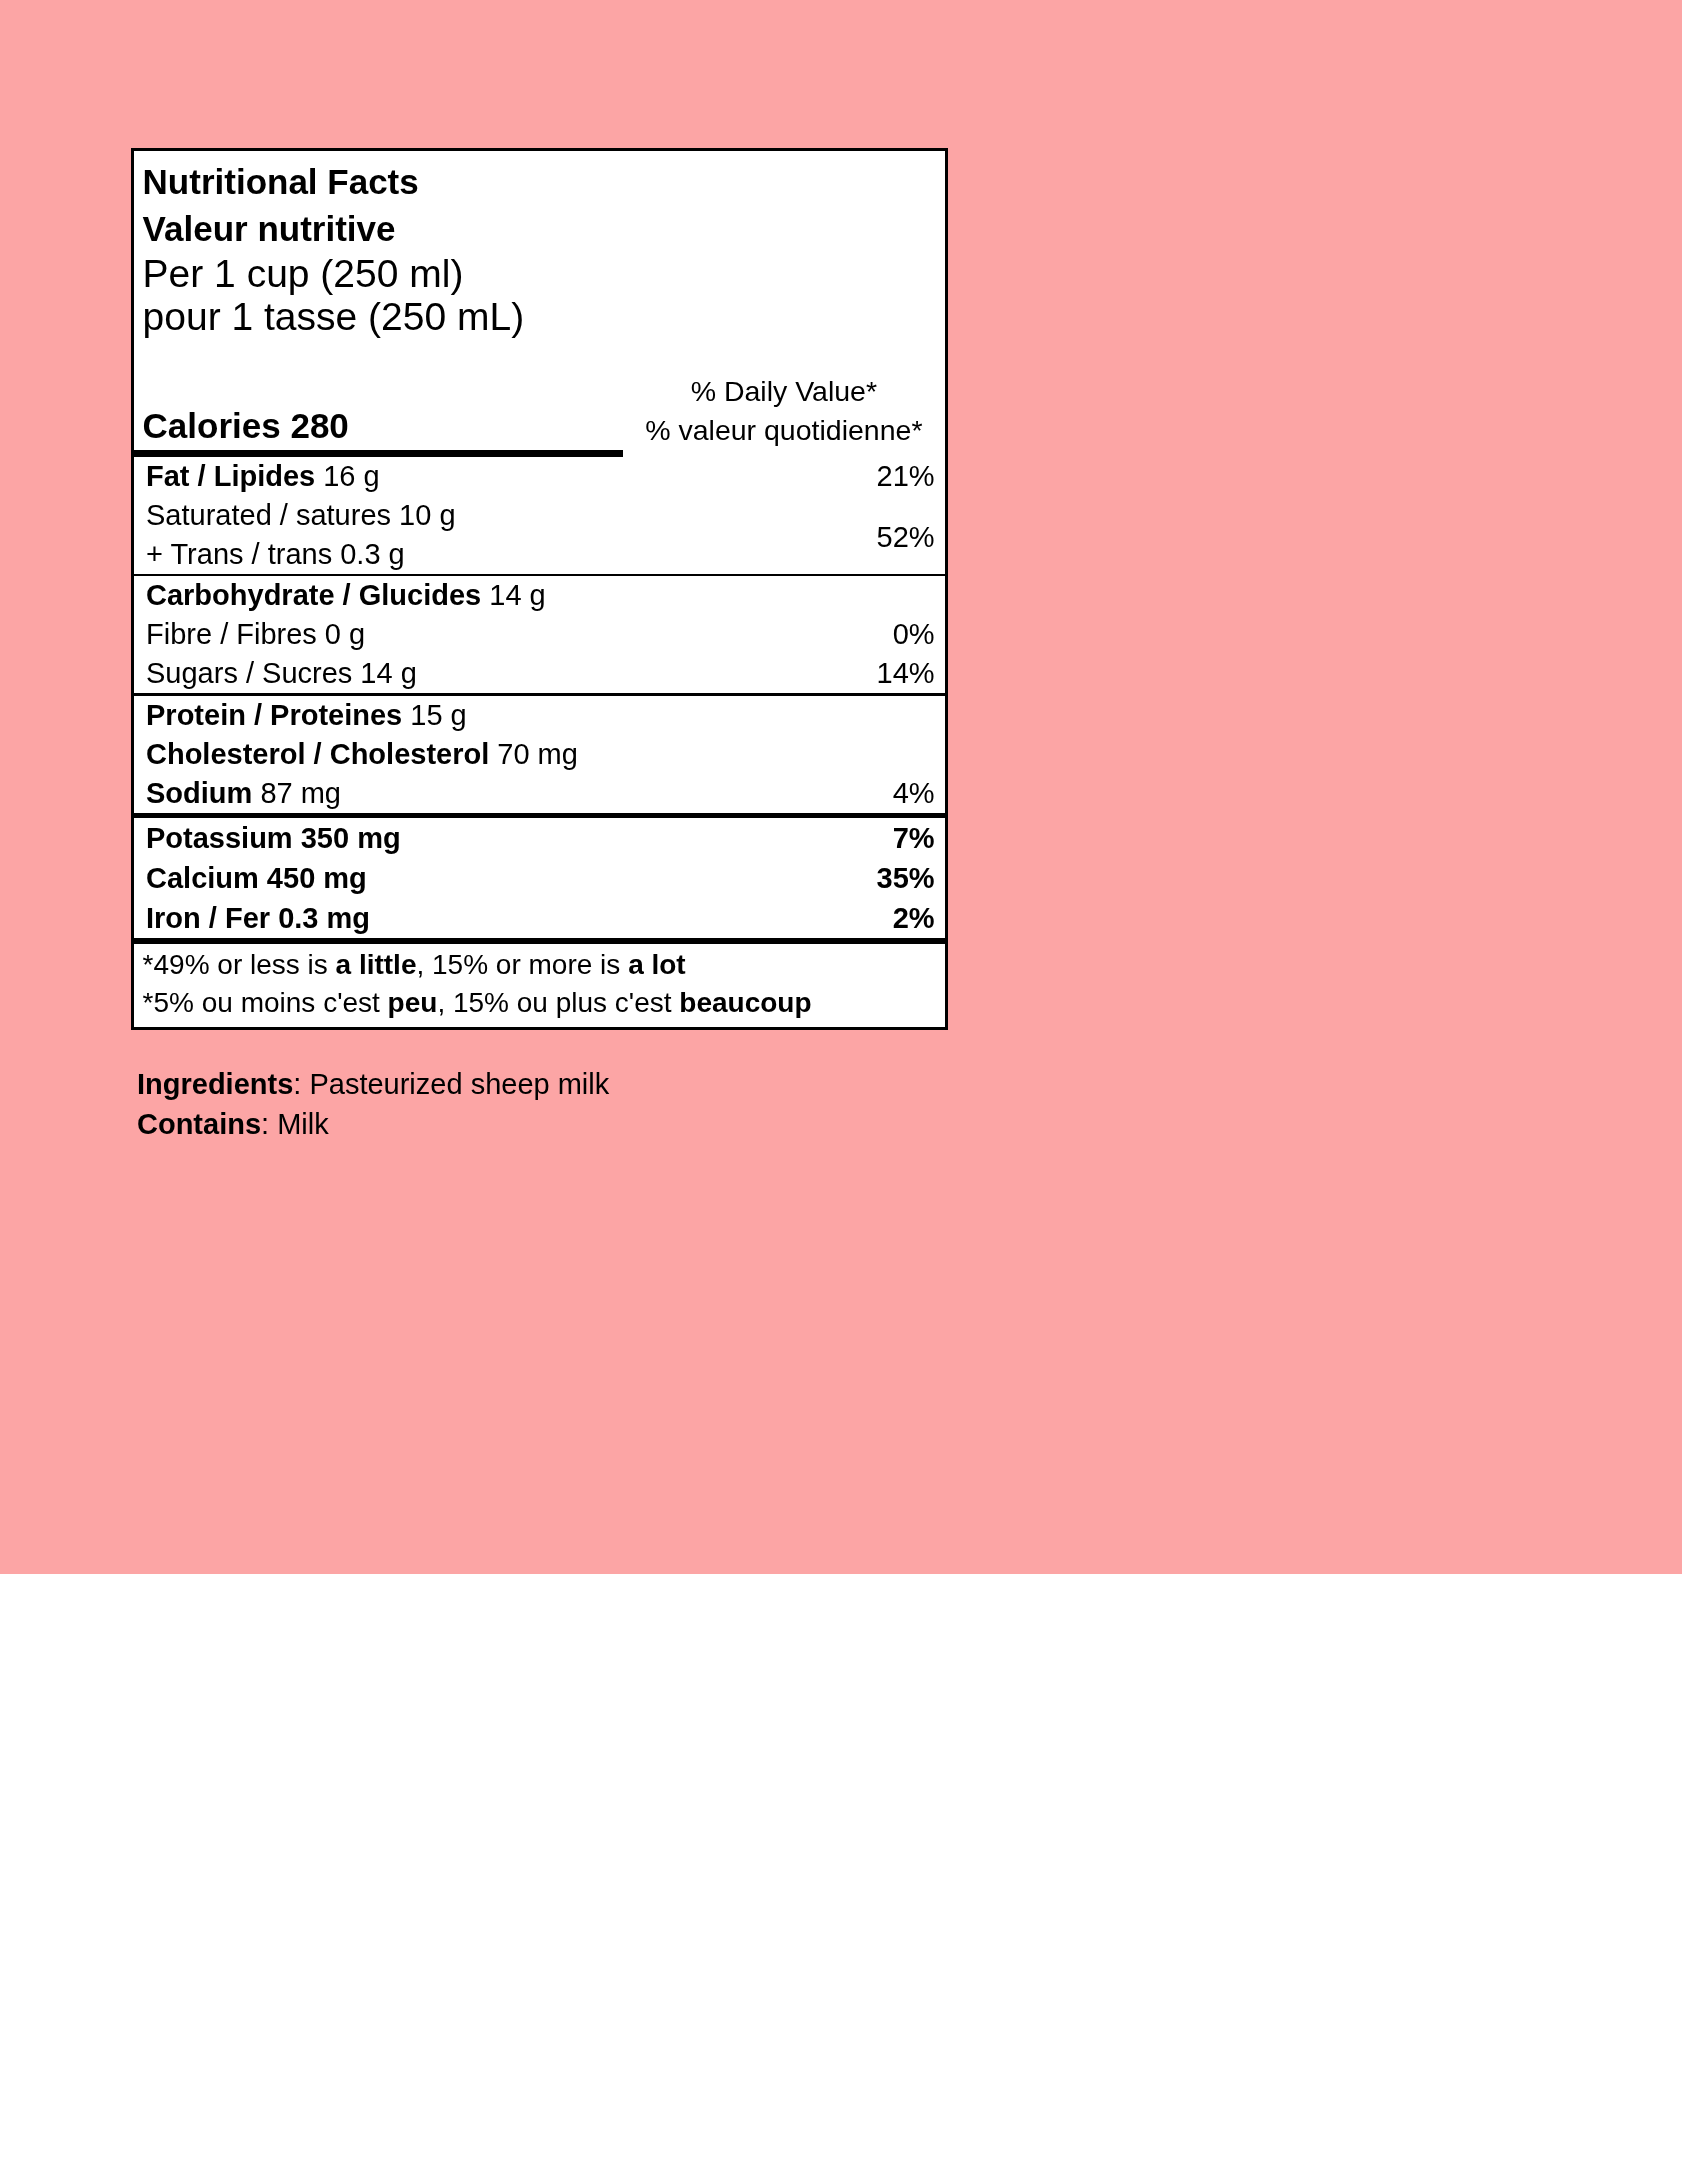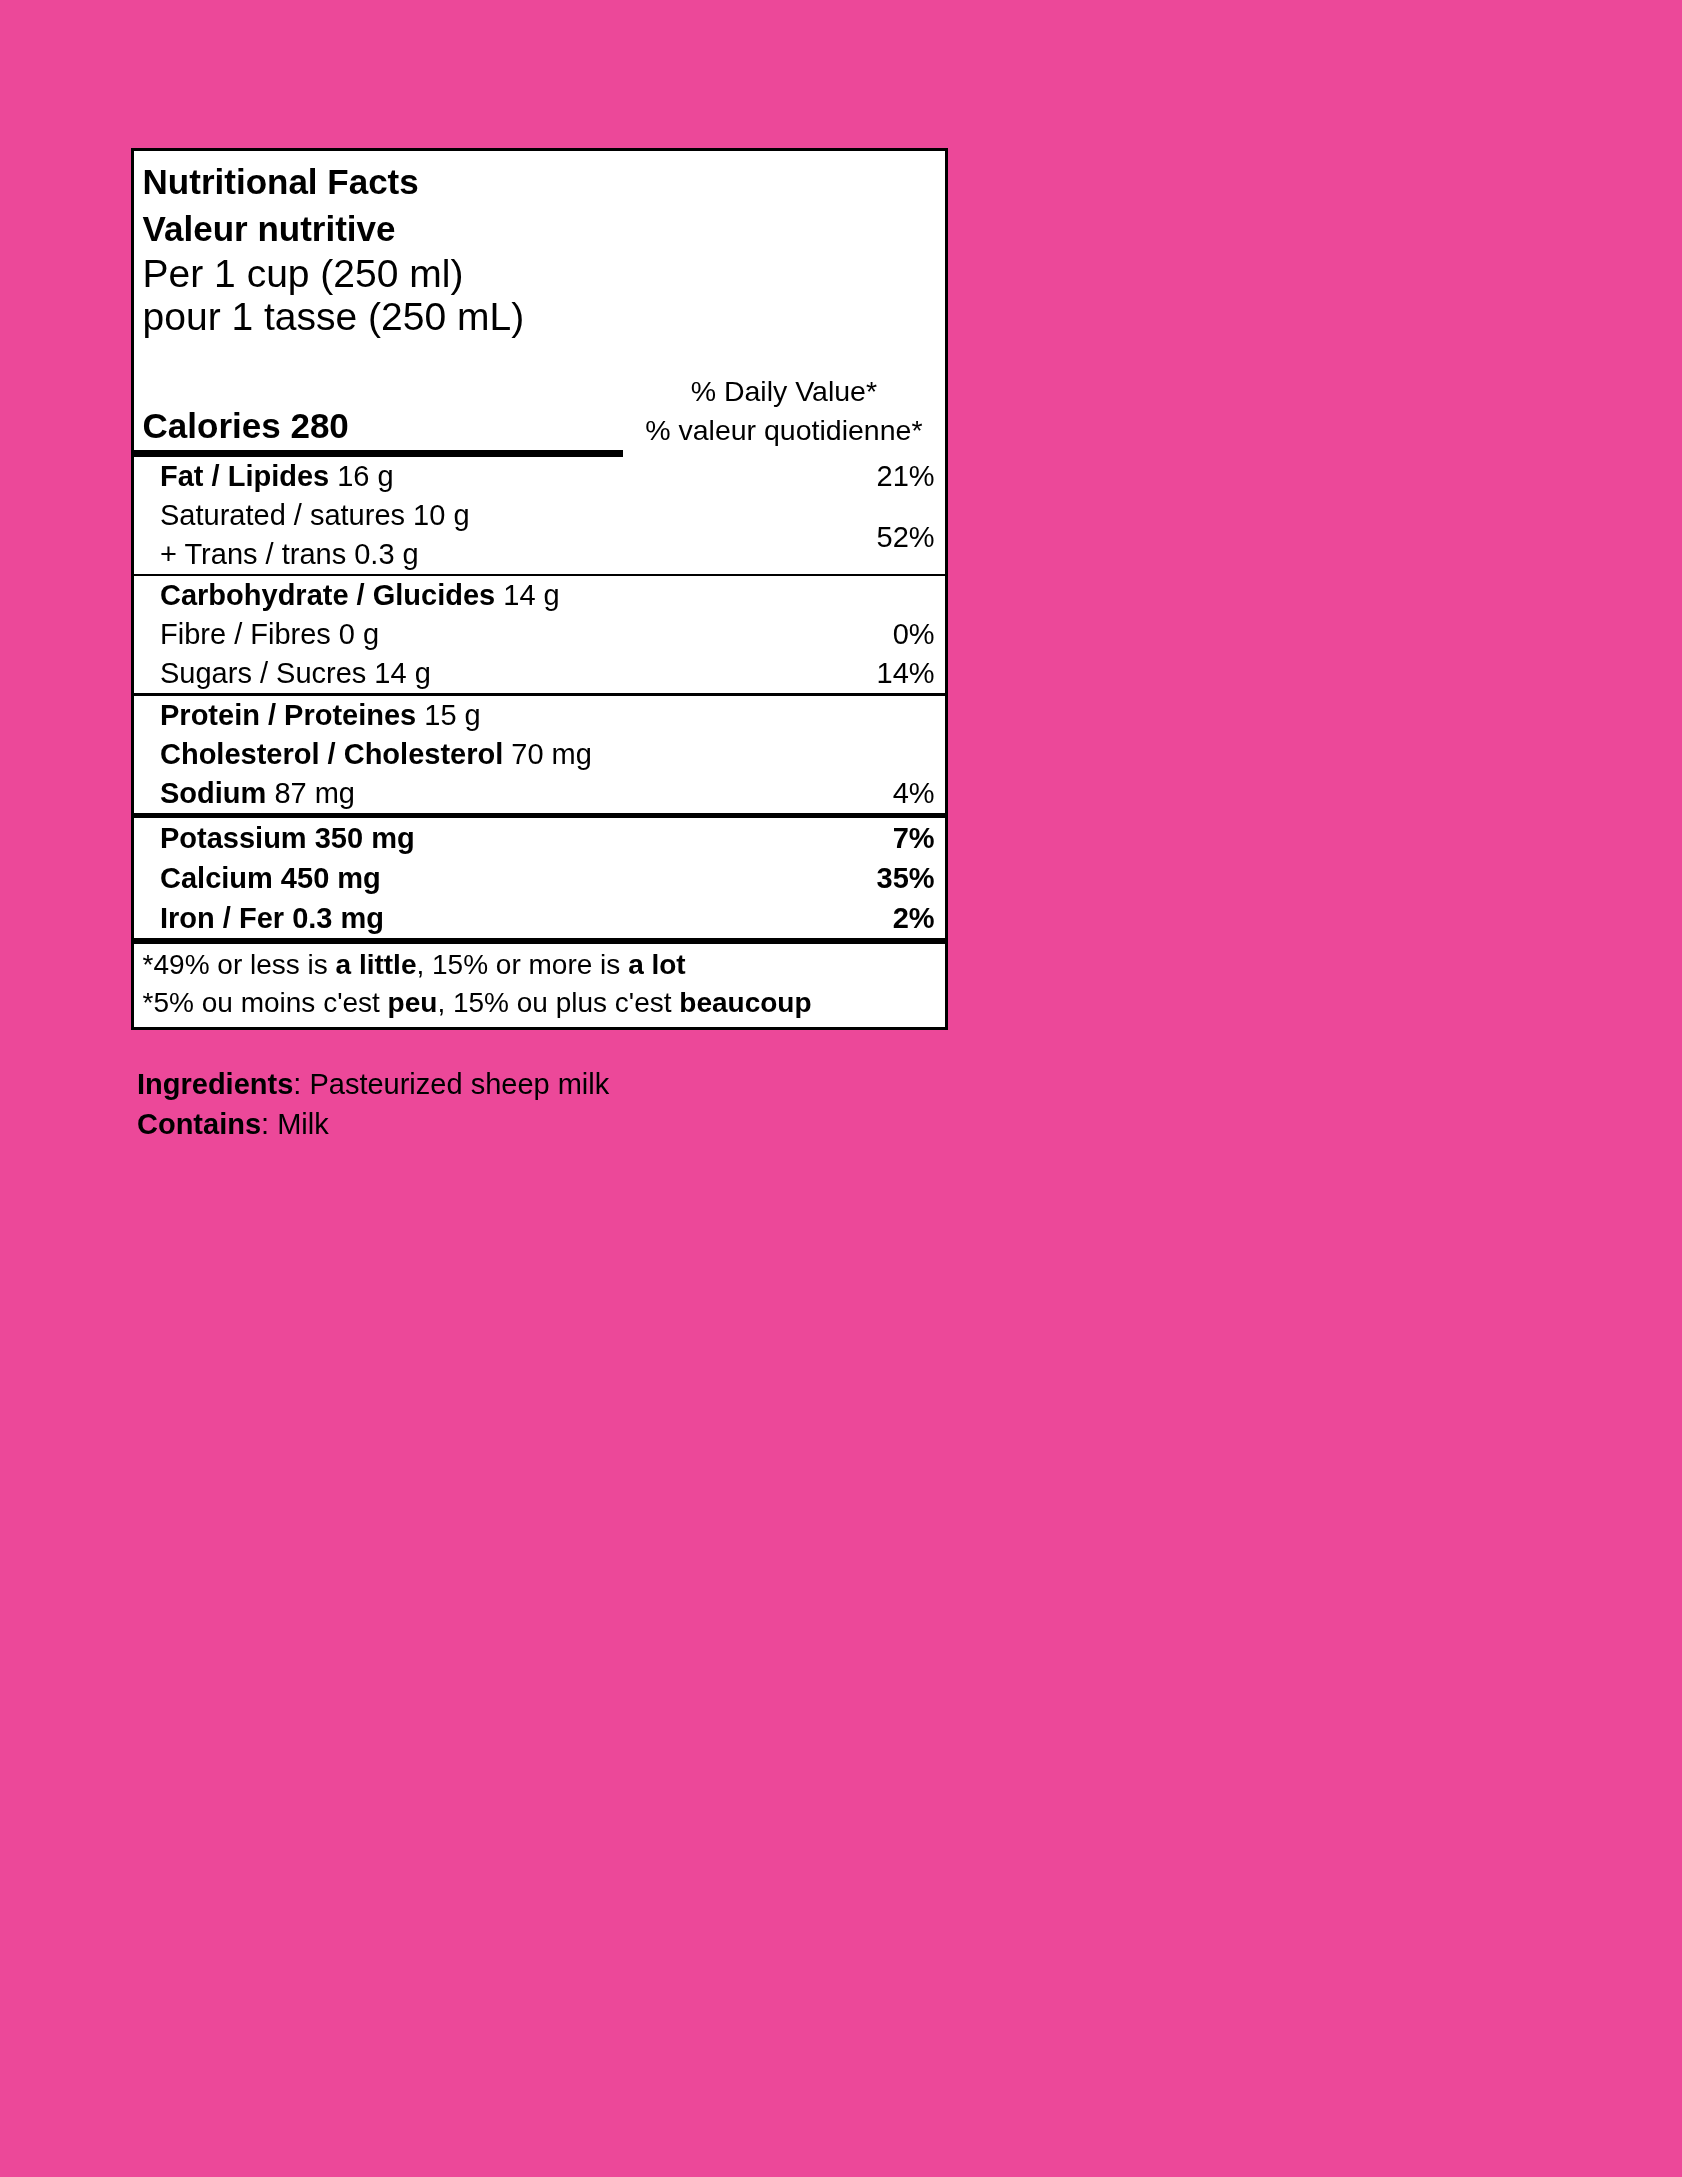--- a/index.html
+++ b/index.html
@@ -1,17 +1,17 @@
 <!DOCTYPE html>
 <html style="font-size:14px"><head>
 <meta charset="utf-8">
 <style>
   html,body{margin:0;padding:0;background:#ffffff;}
   body{width:1683px;height:2177px;font-family:"Liberation Sans",sans-serif;color:#000;}
-  .page{position:relative;width:1683px;height:2177px;background:#ec4899;overflow:hidden;}
+  .page{position:relative;width:1683px;height:1574px;background:#fca5a5;overflow:hidden;}
 
   .nf-box{
     position:absolute;left:131px;top:148px;width:817px;
     box-sizing:border-box;border:3.5px solid #000;background:#fff;
   }
 
   
   .nf-header{padding-top:7px;}
   .t-en{font-size:35px;font-weight:bold;line-height:47px;padding-left:8.6px;}
   .t-fr{font-size:35px;font-weight:bold;line-height:47px;padding-left:8.6px;}
@@ -22,21 +22,21 @@
 
   .calories-rule{height:7px;background:#000;width:489px;}
 
   
   .sec{padding:0;}
   .sec-fat{border-bottom:2.6px solid #000;position:relative;}
   .sec-carb{border-bottom:3.5px solid #000;}
   .sec-prot{border-bottom:5.2px solid #000;}
   .sec-min{border-bottom:6px solid #000;}
   .row{display:flex;justify-content:space-between;align-items:baseline;
-       font-size:29px;line-height:39px;padding-left:26px;padding-right:10.4px;}
+       font-size:29px;line-height:39px;padding-left:12px;padding-right:10.4px;}
   .row .pct{text-align:right;}
   .b{font-weight:bold;}
   .fat-lines{padding-right:147px;}
   .pct-fat{position:absolute;top:0;right:10.4px;font-size:29px;line-height:39px;}
   .pct-sat{position:absolute;top:61px;right:10.4px;font-size:29px;line-height:39px;}
   .sec-min .row{line-height:40px;font-weight:bold;}
 
   
   .sec-foot{padding:1.7px 10.4px 5.2px 8.6px;font-size:28px;line-height:38px;}
 

